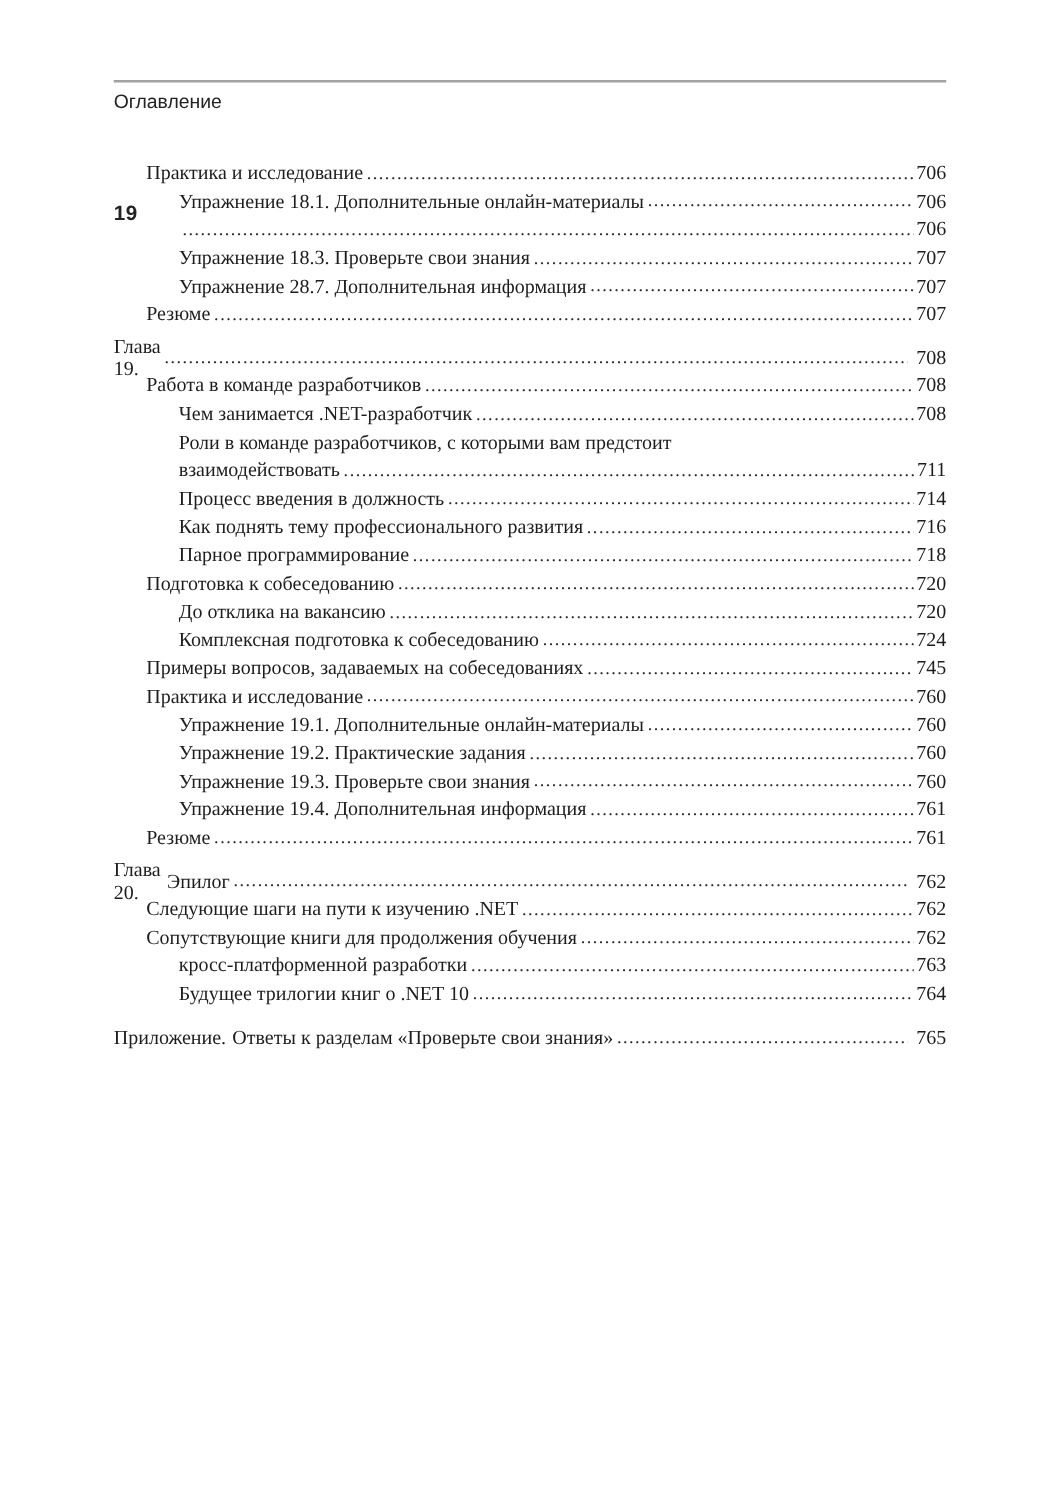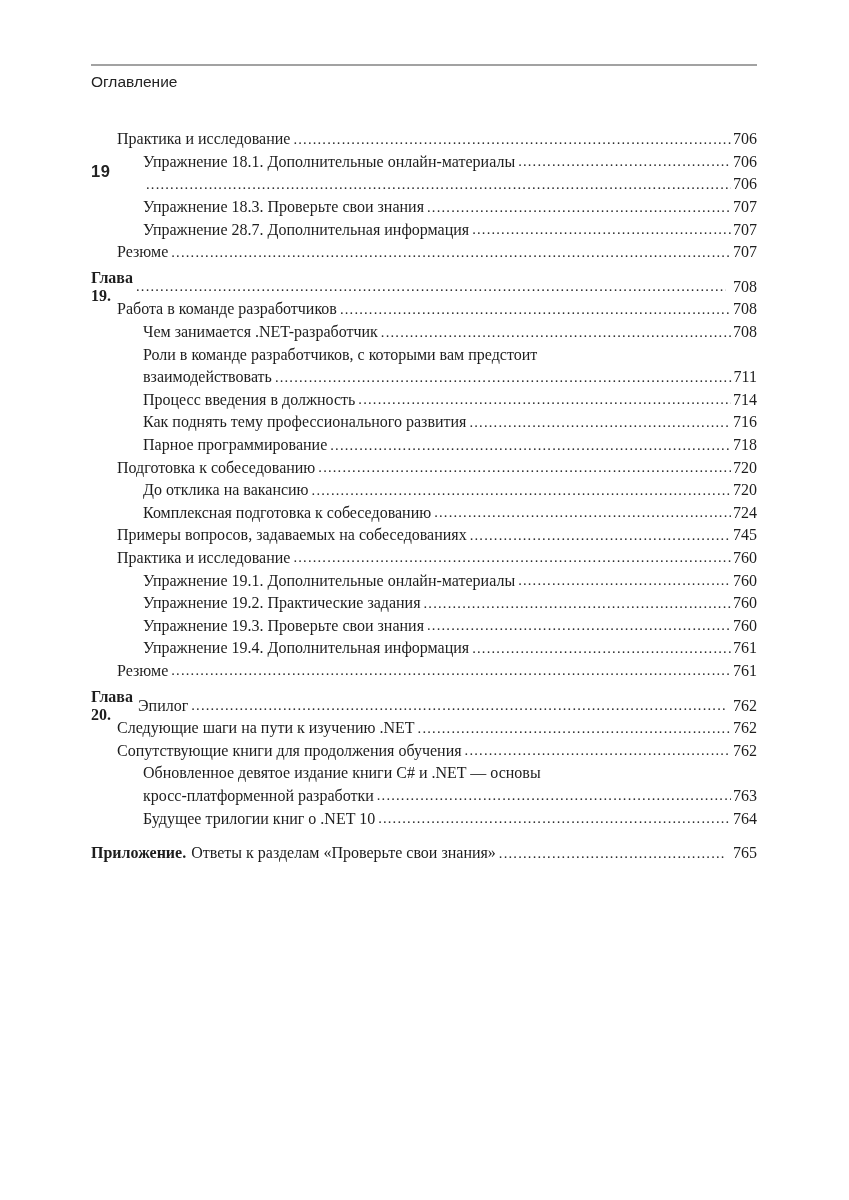--- a/index.html
+++ b/index.html
@@ -44,21 +44,21 @@
     font-size: 16px;
   }
   .row {
     display: flex;
     align-items: center;
     height: 22.6px;
   }
   .row.gap { margin-top: 12px; }
   .lvl-h1 { padding-left: 26px; }
   .lvl-h2 { padding-left: 52px; }
-  .prefix { font-weight: bold; }
+  .prefix { font-weight: normal; }
   .prefix + .t { margin-left: 5px; }
   .t { white-space: nowrap; }
   .dots {
     flex: 1 1 auto;
     min-width: 0;
     overflow: hidden;
     white-space: nowrap;
     margin: 0 2px 0 3px;
     font-size: 14.5px;
     letter-spacing: 1.2px;
@@ -206,23 +206,20 @@
         <span class="t">Следующие шаги на пути к изучению .NET</span>
         <span class="dots">................................................................................................................................................................................................................................................</span>
         <span class="pg">762</span>
       </div>
       <div class="row lvl-h1">
         <span class="t">Сопутствующие книги для продолжения обучения</span>
         <span class="dots">................................................................................................................................................................................................................................................</span>
         <span class="pg">762</span>
       </div>
       <div class="row lvl-h2">
-        <span class="t">Обновленное девятое издание книги C# и .NET — основы</span>
-      </div>
-      <div class="row lvl-h2">
         <span class="t">кросс-платформенной разработки</span>
         <span class="dots">................................................................................................................................................................................................................................................</span>
         <span class="pg">763</span>
       </div>
       <div class="row lvl-h2">
         <span class="t">Будущее трилогии книг о .NET 10</span>
         <span class="dots">................................................................................................................................................................................................................................................</span>
         <span class="pg">764</span>
       </div>
       <div class="row lvl-chapter gap">

